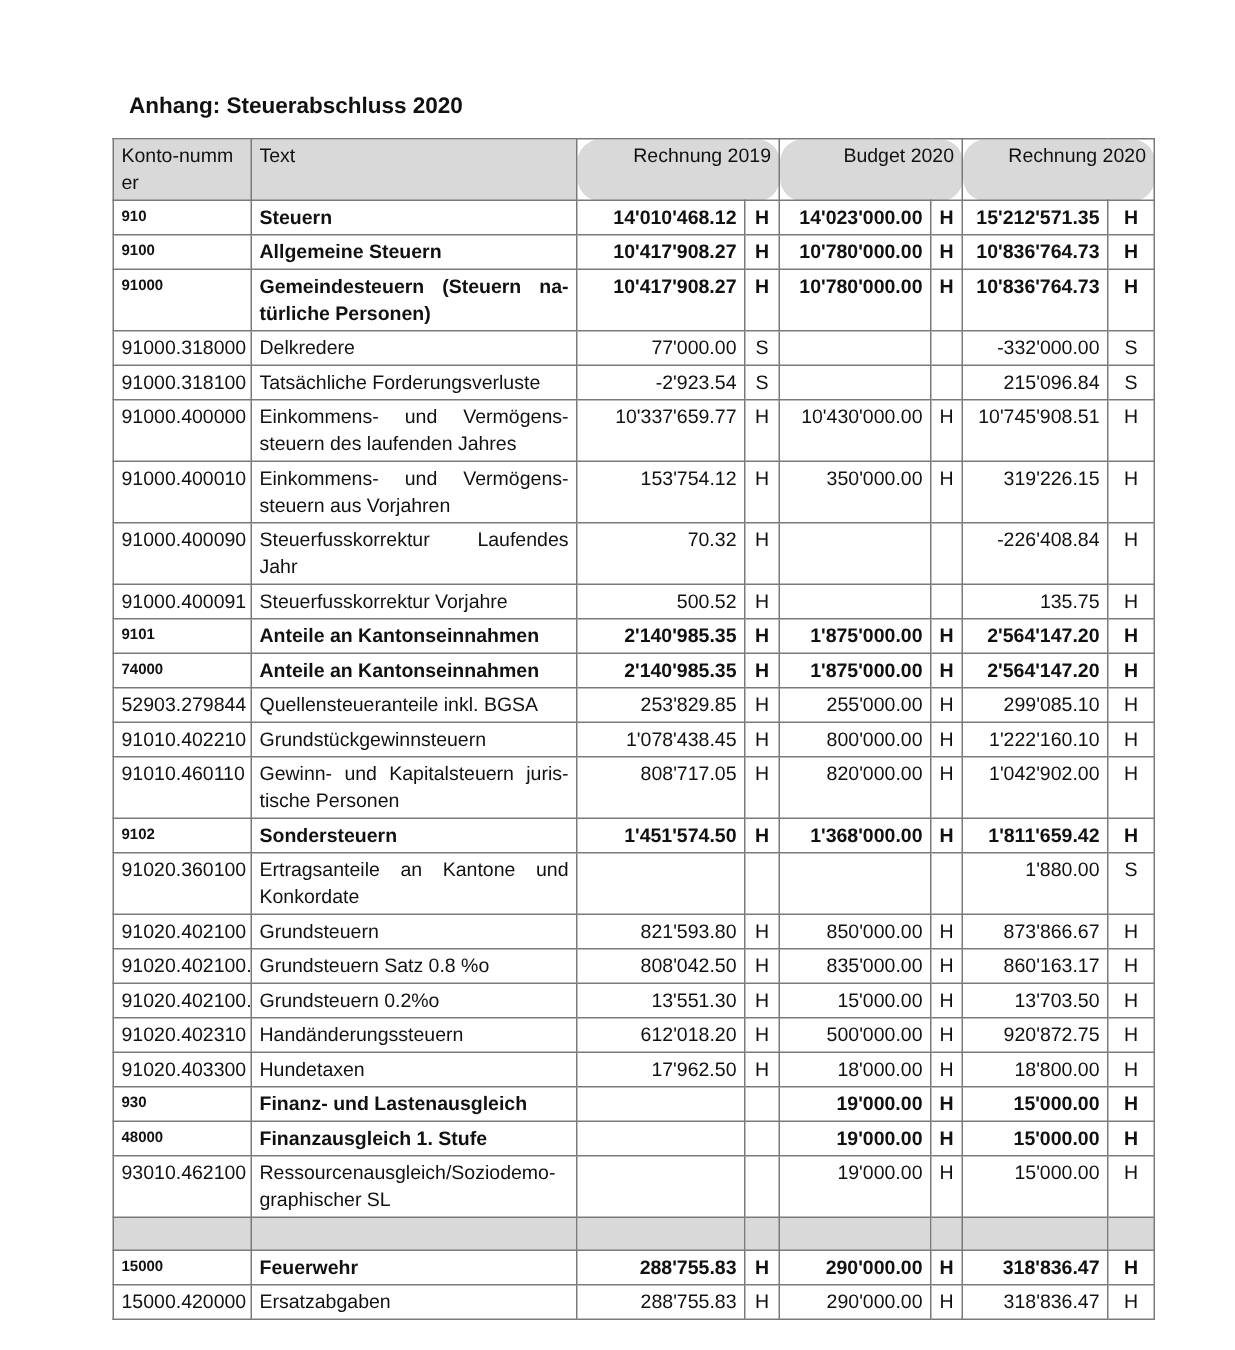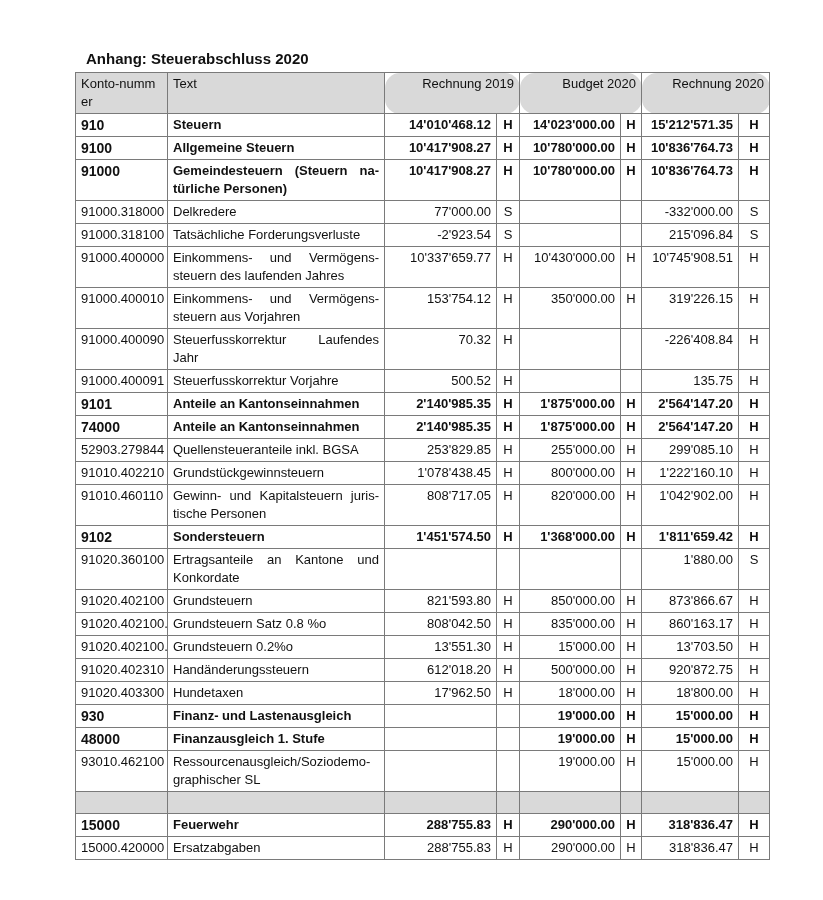--- a/index.html
+++ b/index.html
@@ -1,38 +1,38 @@
 <!DOCTYPE html>
 <html><head>
 <meta charset="utf-8">
 <style>
   html, body { margin: 0; padding: 0; background: #ffffff; }
   body { width: 823px; height: 900px; position: relative; overflow: hidden;
          font-family: "Liberation Sans", "DejaVu Sans", sans-serif; color: #111; }
-  .title { position: absolute; left: 86px; top: 50px; font-size: 15px; font-weight: bold; }
-  table.steuer { position: absolute; left: 75px; top: 72px; border-collapse: collapse;
+  .title { position: absolute; left: 86px; top: 62px; font-size: 15px; font-weight: bold; }
+  table.steuer { position: absolute; left: 75px; top: 92px; border-collapse: collapse;
                  table-layout: fixed; width: 694px; }
   table.steuer td, table.steuer th { border: 1px solid #7a7a7a; padding: 2px 5px 2px 5px;
                  vertical-align: top; font-size: 13px; line-height: 18px; overflow: hidden; }
   col.c-konto { width: 92px; }
   col.c-text { width: 217px; }
   col.c-amt19 { width: 112px; }
   col.c-f19 { width: 23px; }
   col.c-amtb { width: 101px; }
   col.c-fb { width: 21px; }
   col.c-amt20 { width: 97px; }
   col.c-f20 { width: 31px; }
   thead th { background: #d9d9d9; font-weight: normal; text-align: left; height: 35px; padding-top: 2px; }
   thead th.num { text-align: right; border-radius: 15px; }
   td.konto { font-size: 10.5px; }
   td.amt { text-align: right; white-space: nowrap; }
   td.flag { text-align: center; }
   td.txt { text-align: justify; }
   tr.bold td { font-weight: bold; }
-  tr.bold td.konto { font-size: 14px; }
+  tr.bold td.konto { font-size: 10px; }
   tr.gray td { background: #d9d9d9; height: 17px; }
   tr.two td { height: 35px; }
   tr.one td { height: 18px; }
 </style>
 </head>
 <body>
 
 <div class="title">Anhang: Steuerabschluss 2020</div>
 
 <table class="steuer">

